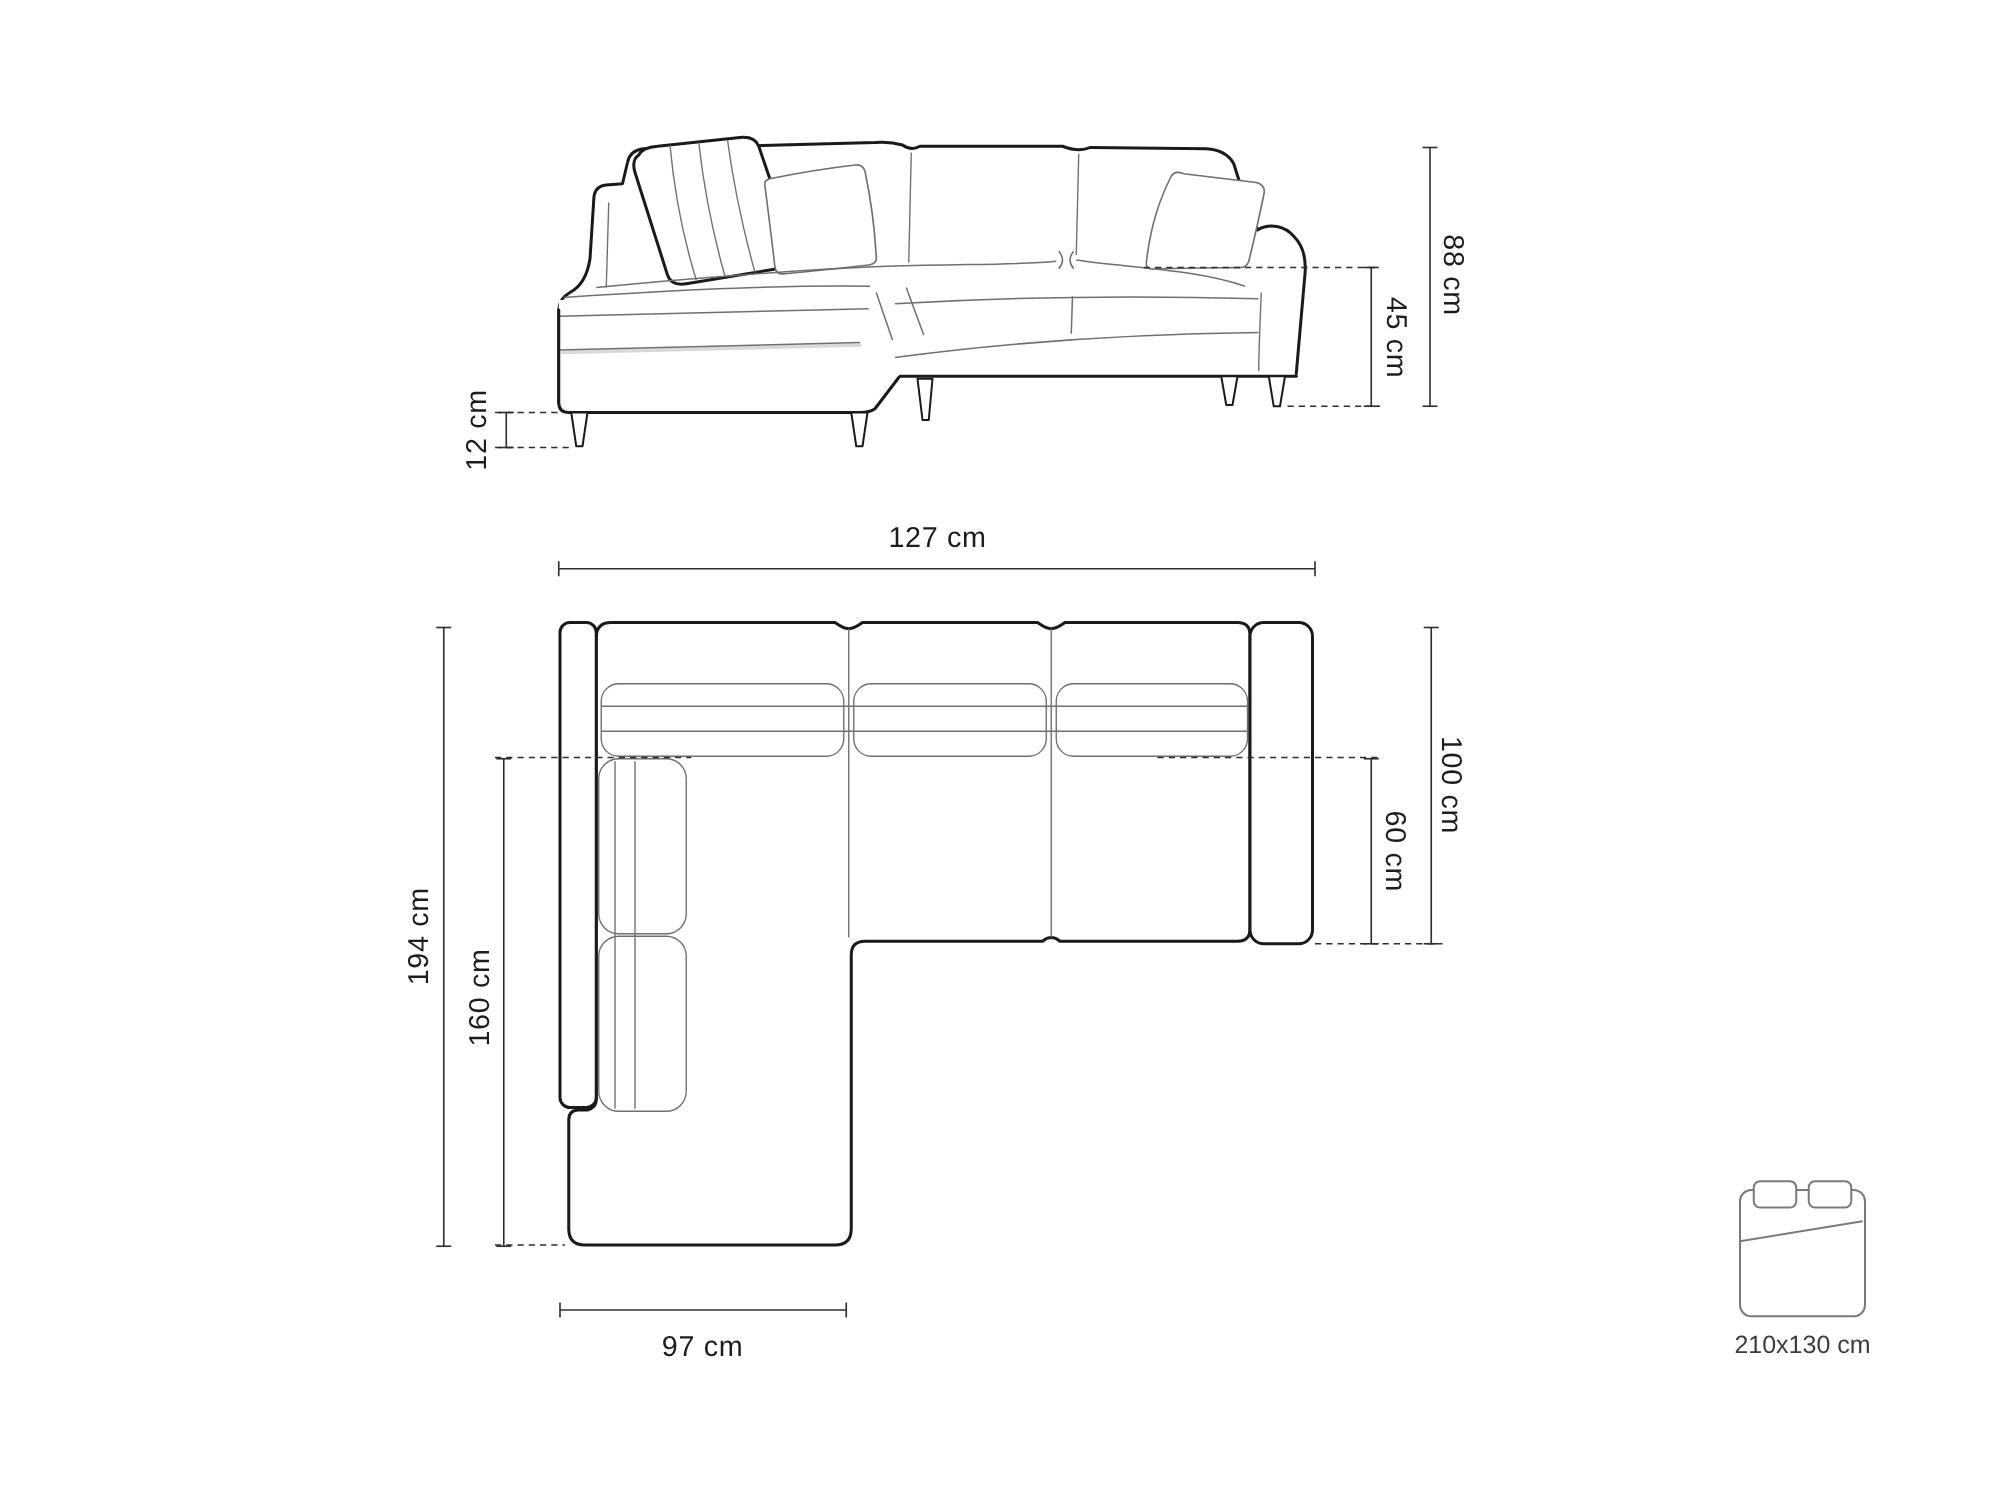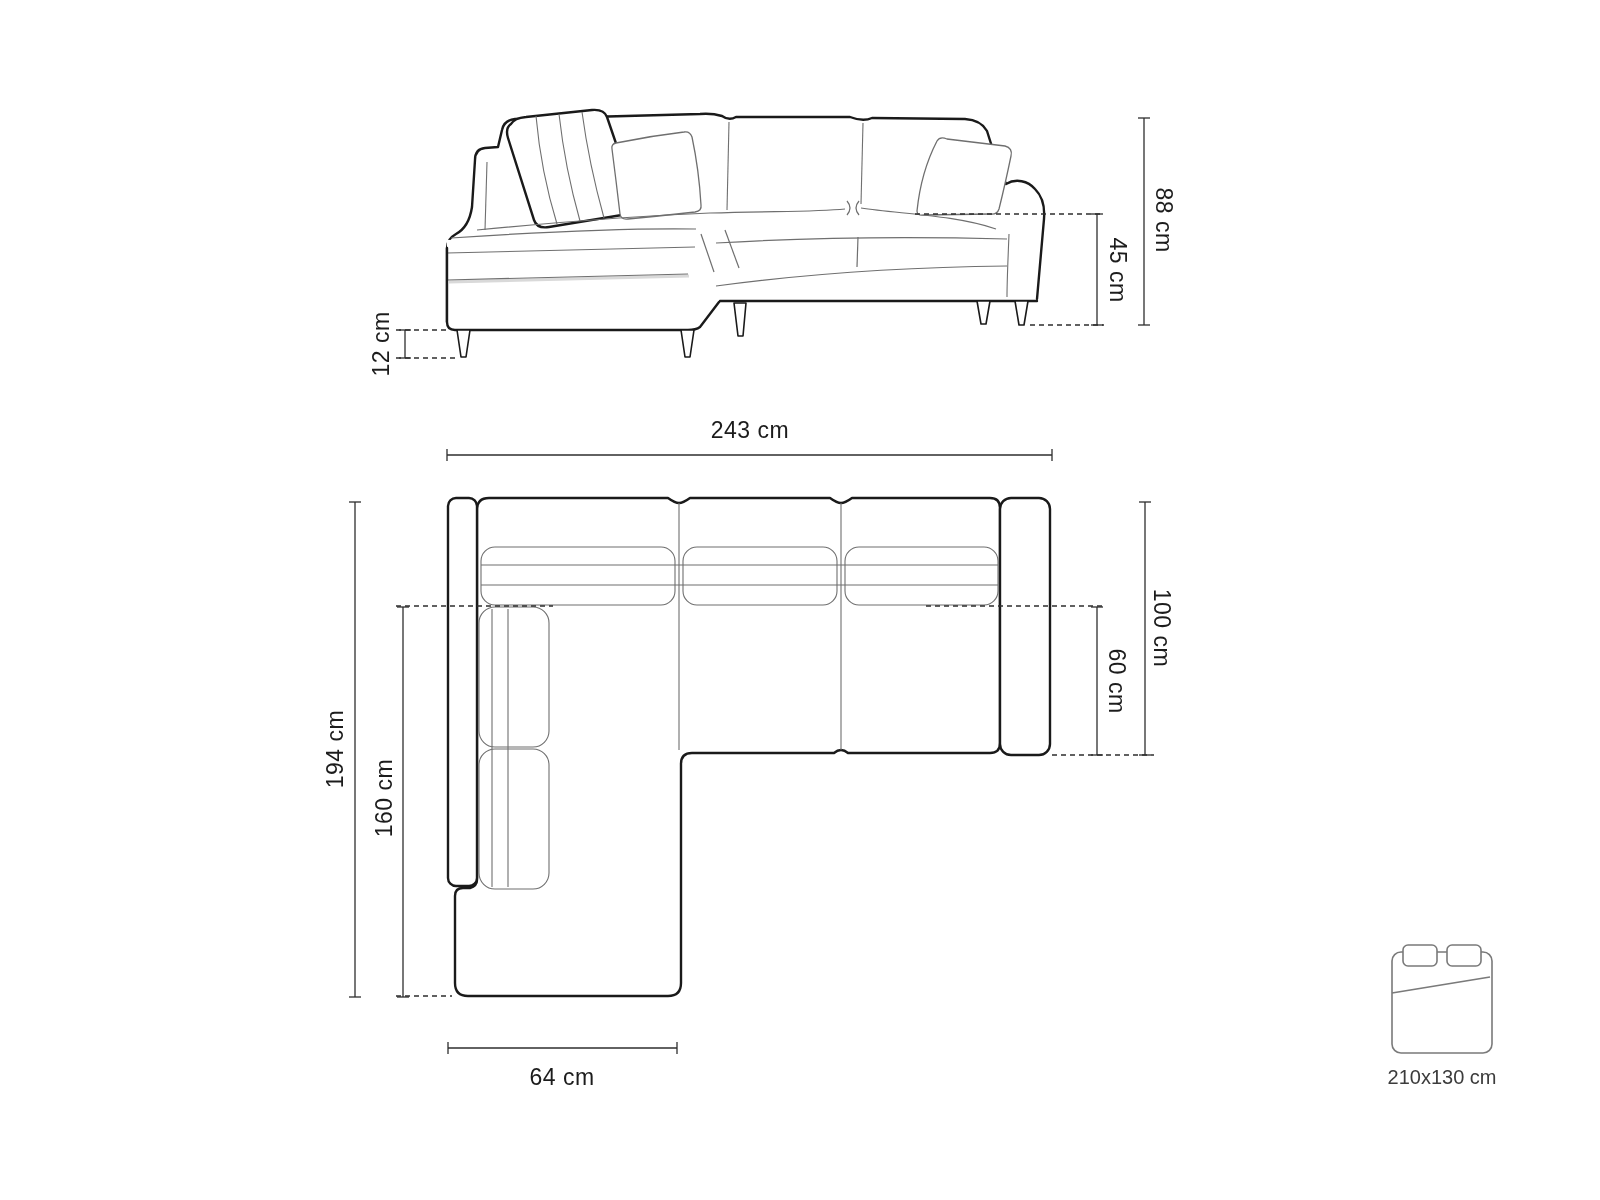--- a/index.html
+++ b/index.html
@@ -191,27 +191,27 @@
     <rect x="1447" y="945" width="34" height="21" rx="5"></rect>
   </g>
 </svg>
 
   <div class="dim-label rot-ccw" style="left:381px;top:344px">12 cm</div>
 
   <div class="dim-label rot-cw" style="left:1117px;top:270px">45 cm</div>
 
   <div class="dim-label rot-cw" style="left:1163px;top:220px">88 cm</div>
 
-  <div class="dim-label" style="left:750px;top:430px">243 cm</div>
+  <div class="dim-label" style="left:750px;top:430px">127 cm</div>
 
   <div class="dim-label rot-ccw" style="left:335px;top:749px">194 cm</div>
 
   <div class="dim-label rot-ccw" style="left:384px;top:798px">160 cm</div>
 
-  <div class="dim-label" style="left:562px;top:1077px">64 cm</div>
+  <div class="dim-label" style="left:562px;top:1077px">97 cm</div>
 
   <div class="dim-label rot-cw" style="left:1161px;top:628px">100 cm</div>
 
   <div class="dim-label rot-cw" style="left:1116px;top:681px">60 cm</div>
 
   <div class="bed-label" style="left:1442px;top:1077px">210x130 cm</div>
 
 </div>
 
 </body></html>

